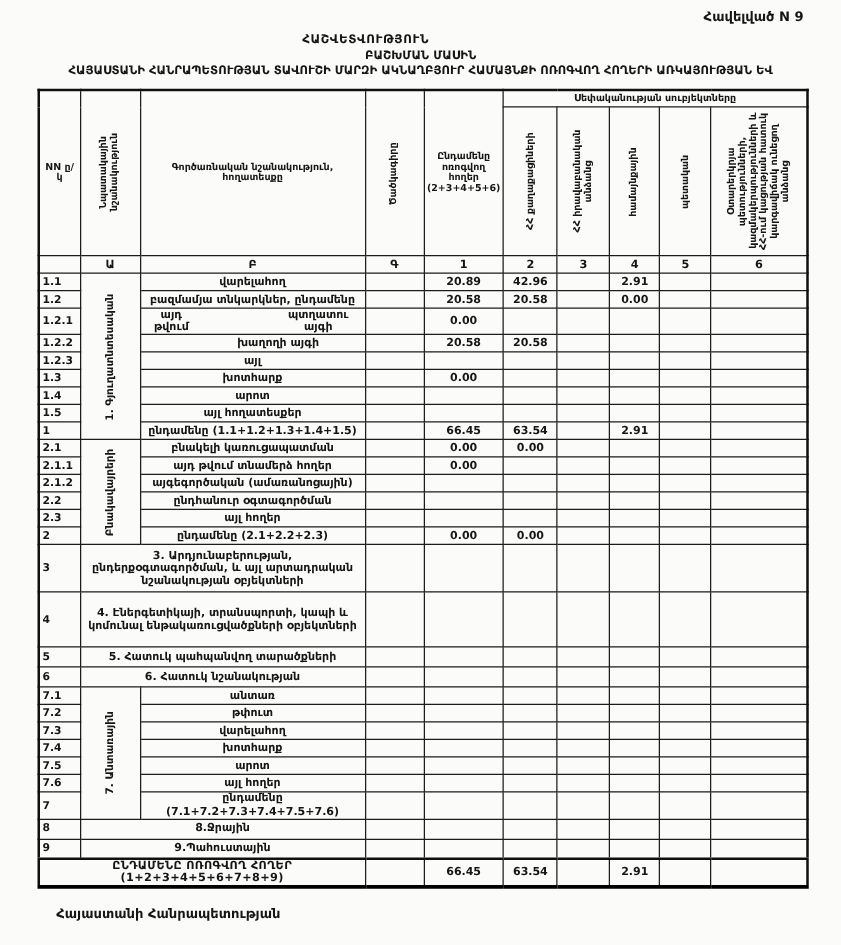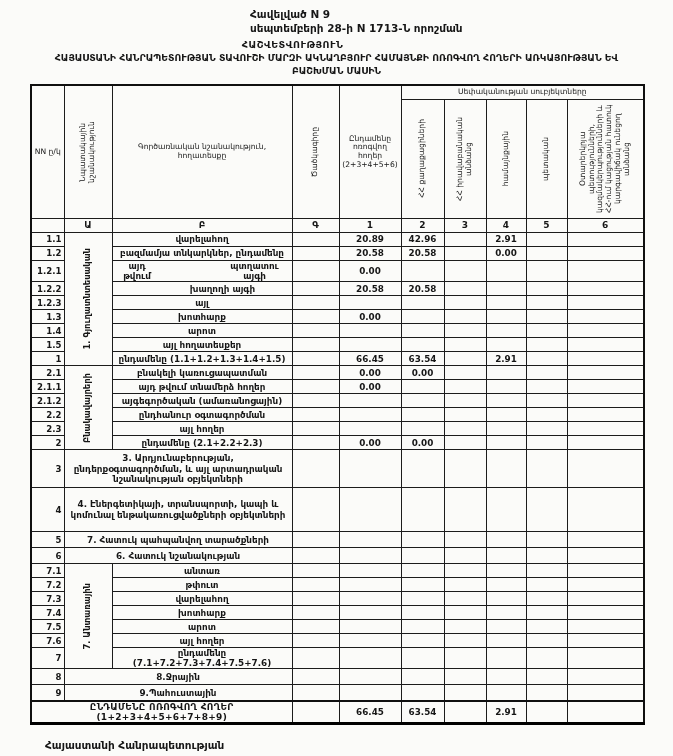--- a/index.html
+++ b/index.html
@@ -1,67 +1,66 @@
 <!DOCTYPE html>
 <html><head>
 <meta charset="utf-8">
 <style>
   html,body{margin:0;padding:0;}
   body{width:673px;height:756px;background:#fbfbf9;color:#161616;
        font-family:"DejaVu Sans","Liberation Sans",sans-serif;overflow:hidden;}
   .page{position:relative;width:673px;height:756px;}
   
-  .appendix{margin:8px 30px 0 250px;text-align:left;font-weight:bold;
+  .appendix{margin:8px 30px 0 250px;text-align:right;font-weight:bold;
             font-size:10.5px;line-height:1.3;}
   .report-label{margin-top:4px;text-align:center;font-weight:bold;font-size:9.5px;
                 padding-right:88px;letter-spacing:.5px;}
   .doc-title{margin:2px 6px 0 6px;text-align:center;font-weight:bold;font-size:9.3px;
              line-height:1.35;}
   
   table{border-collapse:collapse;table-layout:fixed;margin:7px 0 0 30px;
         border:2px solid #101010;}
   col.c-nn{width:33px;} col.c-sec{width:48px;} col.c-func{width:180px;}
   col.c-code{width:47px;} col.c-tot{width:62px;} col.c2{width:43px;}
   col.c3{width:42px;} col.c4{width:40px;} col.c5{width:41px;} col.c6{width:77px;}
   th,td{border:1px solid #1c1c1c;padding:0 2px;font-weight:bold;vertical-align:middle;
         overflow:hidden;}
-  thead th{font-size:7.6px;line-height:1.15;font-weight:normal;}
+  thead th{font-size:7.6px;line-height:1.15;font-weight:bold;}
   tr.head-main{height:14px;} tr.head-owners{height:112px;}
   .vert{writing-mode:vertical-rl;transform:rotate(180deg);margin:0 auto;
         line-height:1.15;white-space:normal;max-height:118px;}
   tr.letters td{height:13px;text-align:center;font-size:9px;}
   tbody tr{height:14px;}
   tr.h38{height:38px;} tr.h44{height:44px;} tr.h16{height:16px;} tr.h18{height:18px;}
-  td.nn{text-align:right;font-size:8.6px;}
+  td.nn{text-align:left;font-size:8.6px;}
   td.lbl{font-size:8.8px;line-height:1.15;text-align:center;}
   td.num{text-align:center;font-size:8.8px;}
   td.sect{text-align:center;}
   td.sect .vert{font-size:8.4px;max-height:150px;}
   .split-lbl{display:flex;gap:60px;}
   .indent-lbl{padding-left:43px;}
   tr.total-row td{border-top:2px solid #101010;border-bottom:3px solid #000;}
   td.total-lbl{text-align:center;font-size:9px;letter-spacing:.3px;}
   
   .footer{display:flex;margin:14px 0 0 45px;align-items:flex-end;}
   .signatory{font-size:10.5px;font-weight:bold;line-height:1.3;}
 </style>
 </head>
 <body>
 
 <div class="page">
 
   <div class="appendix">
     <div>Հավելված N 9</div>
-    <div>սեպտեմբերի 28-ի N 1713-Ն որոշման</div>
   </div>
 
   <div class="report-label">ՀԱՇՎԵՏՎՈՒԹՅՈՒՆ</div>
   <div class="doc-title">
+    <div>ԲԱՇԽՄԱՆ ՄԱՍԻՆ</div>
     <div>ՀԱՅԱՍՏԱՆԻ ՀԱՆՐԱՊԵՏՈՒԹՅԱՆ ՏԱՎՈՒՇԻ ՄԱՐԶԻ ԱԿՆԱՂԲՅՈՒՐ ՀԱՄԱՅՆՔԻ ՈՌՈԳՎՈՂ ՀՈՂԵՐԻ ԱՌԿԱՅՈՒԹՅԱՆ ԵՎ</div>
-    <div>ԲԱՇԽՄԱՆ ՄԱՍԻՆ</div>
   </div>
 
   <table>
     <colgroup>
       <col class="c-nn">
         <col class="c-sec">
         <col class="c-func">
         <col class="c-code">
       <col class="c-tot">
         <col class="c2">
@@ -307,21 +306,21 @@
         <td class="code"></td>
         <td class="num"></td>
         <td class="num"></td>
         <td class="num"></td>
         <td class="num"></td>
         <td class="num"></td>
         <td class="num"></td>
       </tr>
       <tr class="h16">
         <td class="nn">5</td>
-        <td class="lbl" colspan="2">7. Հատուկ պահպանվող տարածքների</td>
+        <td class="lbl" colspan="2">5. Հատուկ պահպանվող տարածքների</td>
         <td class="code"></td>
         <td class="num"></td>
         <td class="num"></td>
         <td class="num"></td>
         <td class="num"></td>
         <td class="num"></td>
         <td class="num"></td>
       </tr>
       <tr class="h16">
         <td class="nn">6</td>

